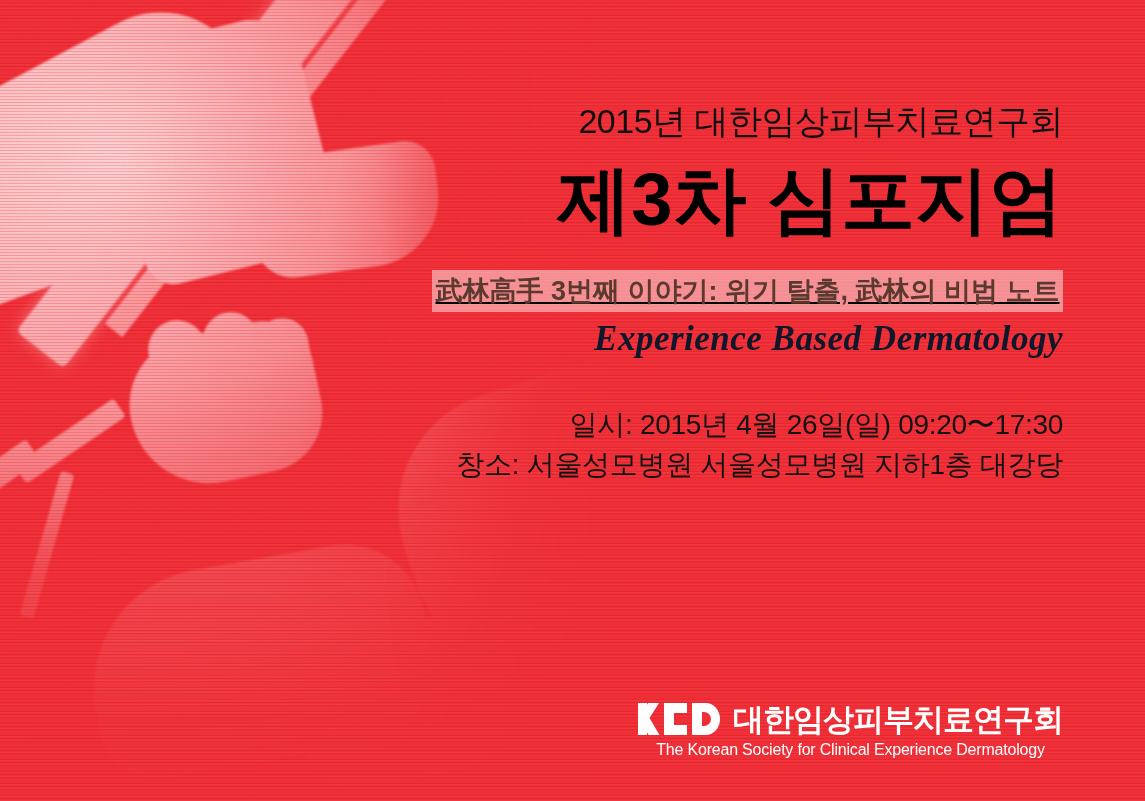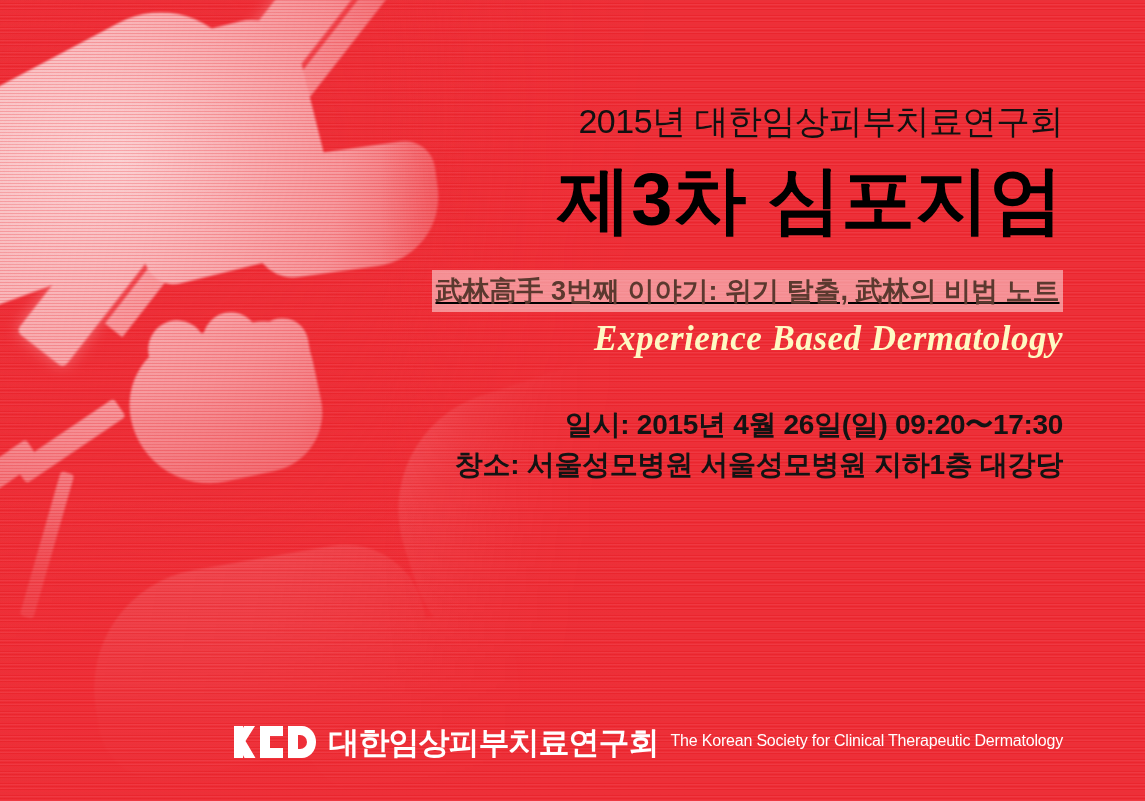--- a/index.html
+++ b/index.html
@@ -231,48 +231,47 @@
     letter-spacing: 0px;
   }
 
   .tagline-en {
     position: absolute;
     right: 82px; top: 319px;
     font-family: "Liberation Serif", "DejaVu Serif", serif;
     font-style: italic;
     font-weight: bold;
     font-size: 35px;
-    color: #fef9c3;
+    color: #0f172a;
     white-space: nowrap;
     letter-spacing: 0.5px;
   }
 
   .info-block {
     position: absolute;
     right: 82px; top: 405px;
     text-align: right;
   }
   .info-line {
     font-size: 28px;
-    font-weight: bold;
+    font-weight: normal;
     color: #131313;
     white-space: nowrap;
     line-height: 1.42;
     letter-spacing: -0.3px;
   }
 
   
   .logo {
     position: absolute;
     right: 82px;
     bottom: 43px;
     display: flex;
-    flex-direction: row;
-    align-items: flex-start;
-    gap: 12px;
+    flex-direction: column;
+    align-items: center;
   }
   .logo-top {
     display: flex;
     align-items: center;
     gap: 13px;
   }
   .logo-mark { display: block; }
   .logo-kr {
     font-size: 31px;
     font-weight: bold;
@@ -346,17 +345,17 @@
           <rect x="0" y="0" width="9" height="32" fill="#ffffff"></rect>
           <polygon points="10,0 21,0 11.5,15 21.5,32 10.5,32 2,16" fill="#ffffff"></polygon>
 
           <path d="M26,0 H49 V10 H36 V22 H49 V32 H26 Z" fill="#ffffff"></path>
 
           <path d="M54,0 H68 A14,16 0 0 1 68,32 H54 Z" fill="#ffffff"></path>
           <path d="M64,9 H66 A7,7 0 0 1 66,23 H64 Z" fill="#EE2F38"></path>
         </svg>
         <div class="logo-kr">대한임상피부치료연구회</div>
       </div>
-      <div class="logo-en">The Korean Society for Clinical Therapeutic Dermatology</div>
+      <div class="logo-en">The Korean Society for Clinical Experience Dermatology</div>
     </div>
 
   </div>
 </div>
 
 </body></html>

